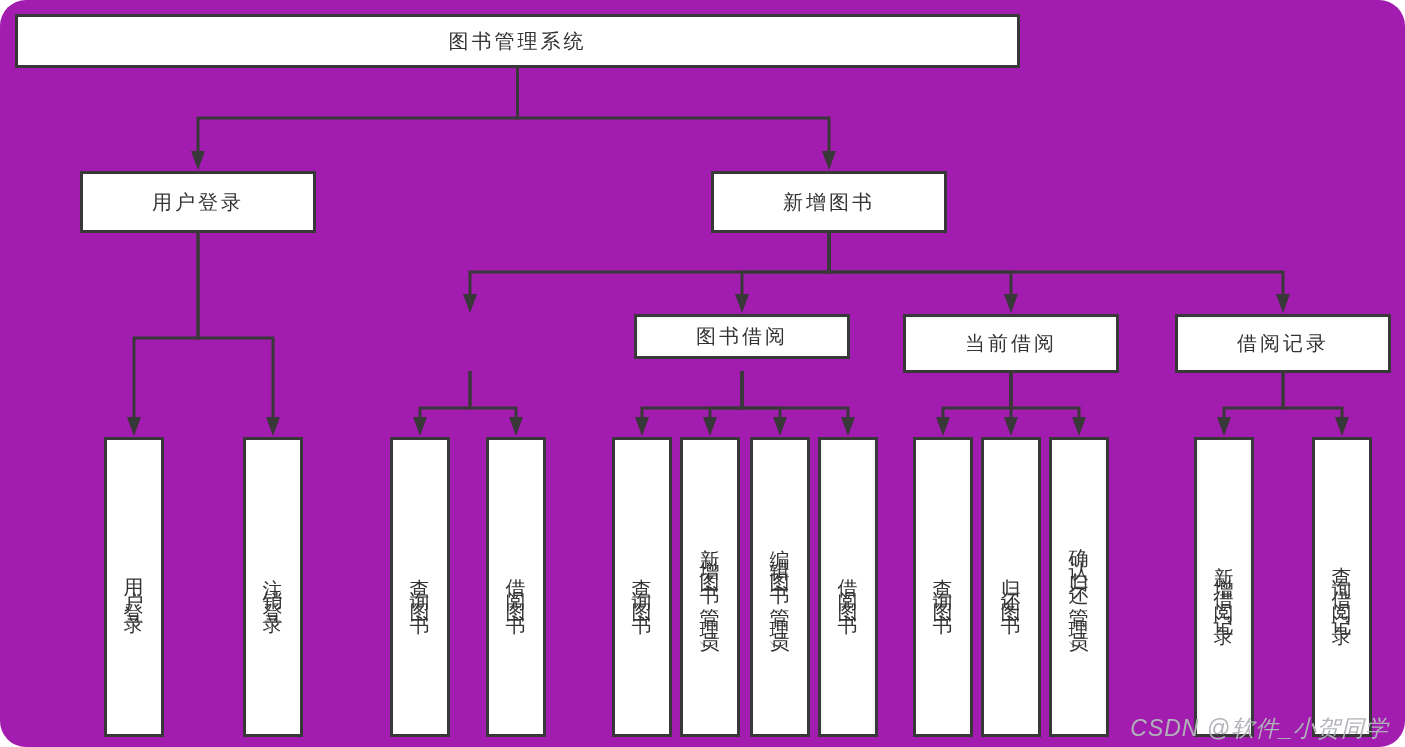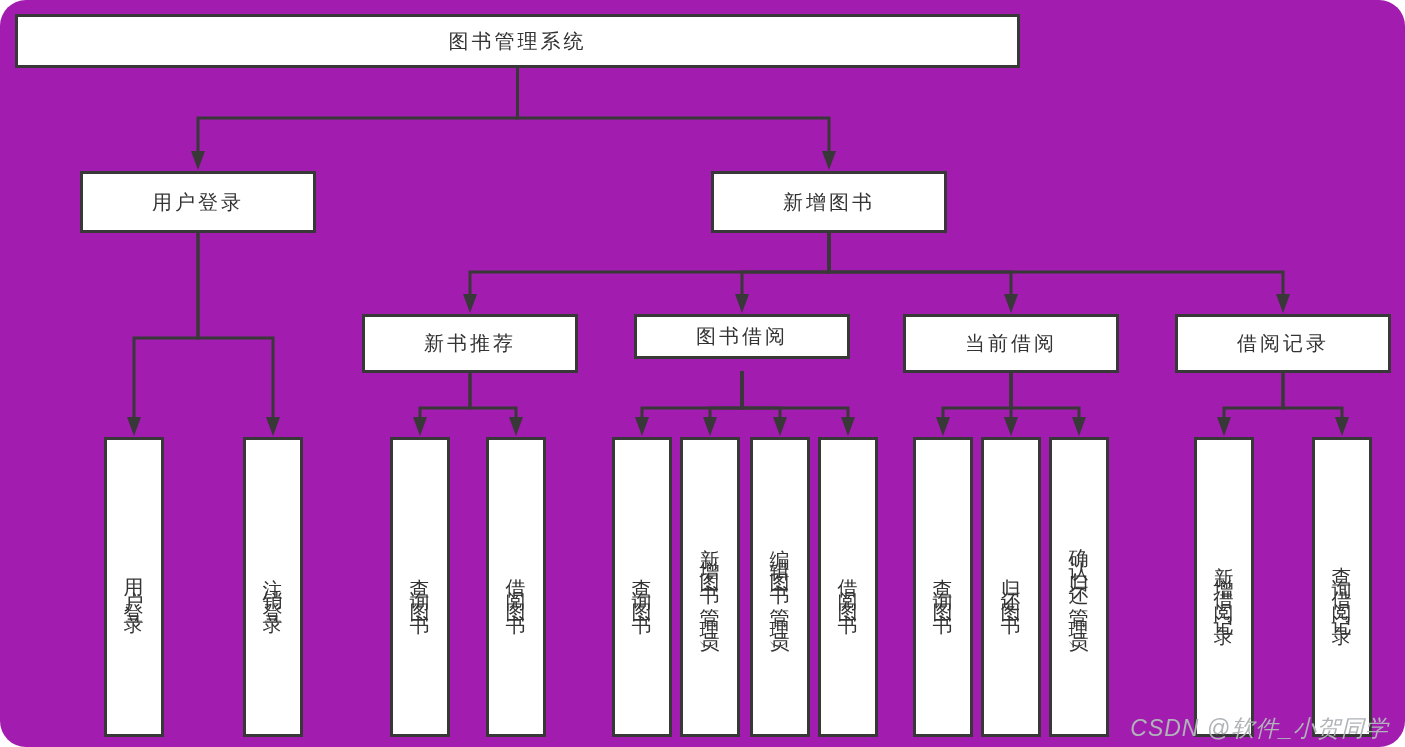--- a/index.html
+++ b/index.html
@@ -104,23 +104,20 @@
     <span class="lbl">图书管理系统</span>
   </div>
 
   <div class="node" style="left:80px; top:171px; width:236px; height:62px;">
     <span class="lbl">用户登录</span>
   </div>
   <div class="node" style="left:711px; top:171px; width:236px; height:62px;">
     <span class="lbl">新增图书</span>
   </div>
 
-  <div class="node" style="left:362px; top:314px; width:216px; height:59px;">
-    <span class="lbl">新书推荐</span>
-  </div>
   <div class="node" style="left:634px; top:314px; width:216px; height:45px;">
     <span class="lbl">图书借阅</span>
   </div>
   <div class="node" style="left:1175px; top:314px; width:216px; height:59px;">
     <span class="lbl">借阅记录</span>
   </div>
   <div class="node" style="left:903px; top:314px; width:216px; height:59px;">
     <span class="lbl">当前借阅</span>
   </div>
 

